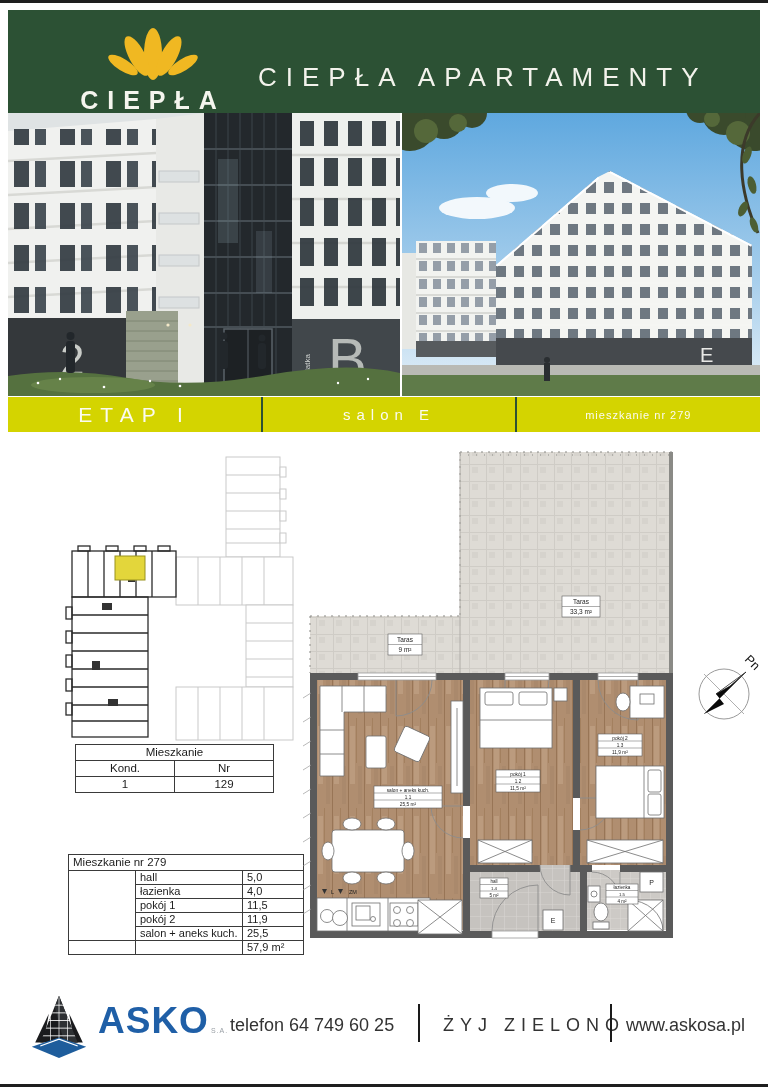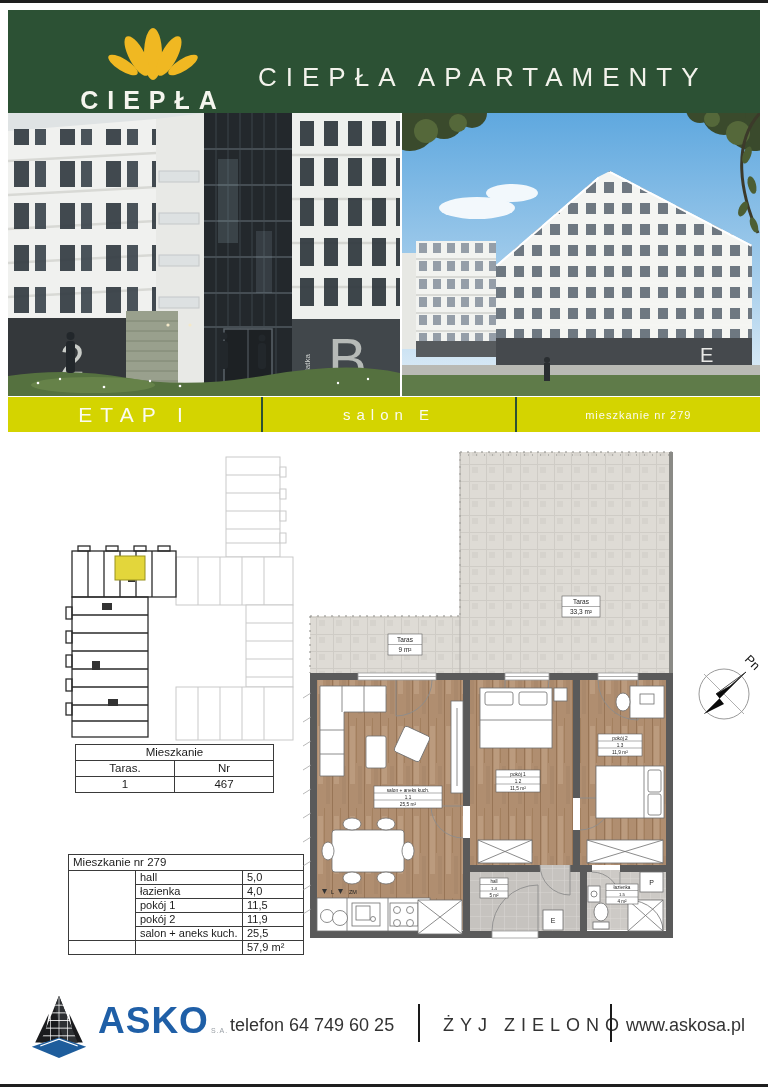--- a/index.html
+++ b/index.html
@@ -251,26 +251,26 @@
     </g>
     <rect x="57" y="101" width="30" height="24" fill="#e3d63b" stroke="#99921f" stroke-width="1"></rect>
   </svg>
 
   <table class="abs t1">
     <tbody>
         <tr>
           <td colspan="2">Mieszkanie</td>
         </tr>
     <tr>
-      <td>Taras.</td>
+      <td>Kond.</td>
       <td>Nr</td>
     </tr>
     <tr>
       <td>1</td>
-      <td>467</td>
+      <td>129</td>
     </tr>
   </tbody>
     </table>
 
   <table class="abs t2">
     <tbody>
         <tr>
           <td colspan="3" class="hdr">Mieszkanie nr 279</td>
         </tr>
     <tr>

